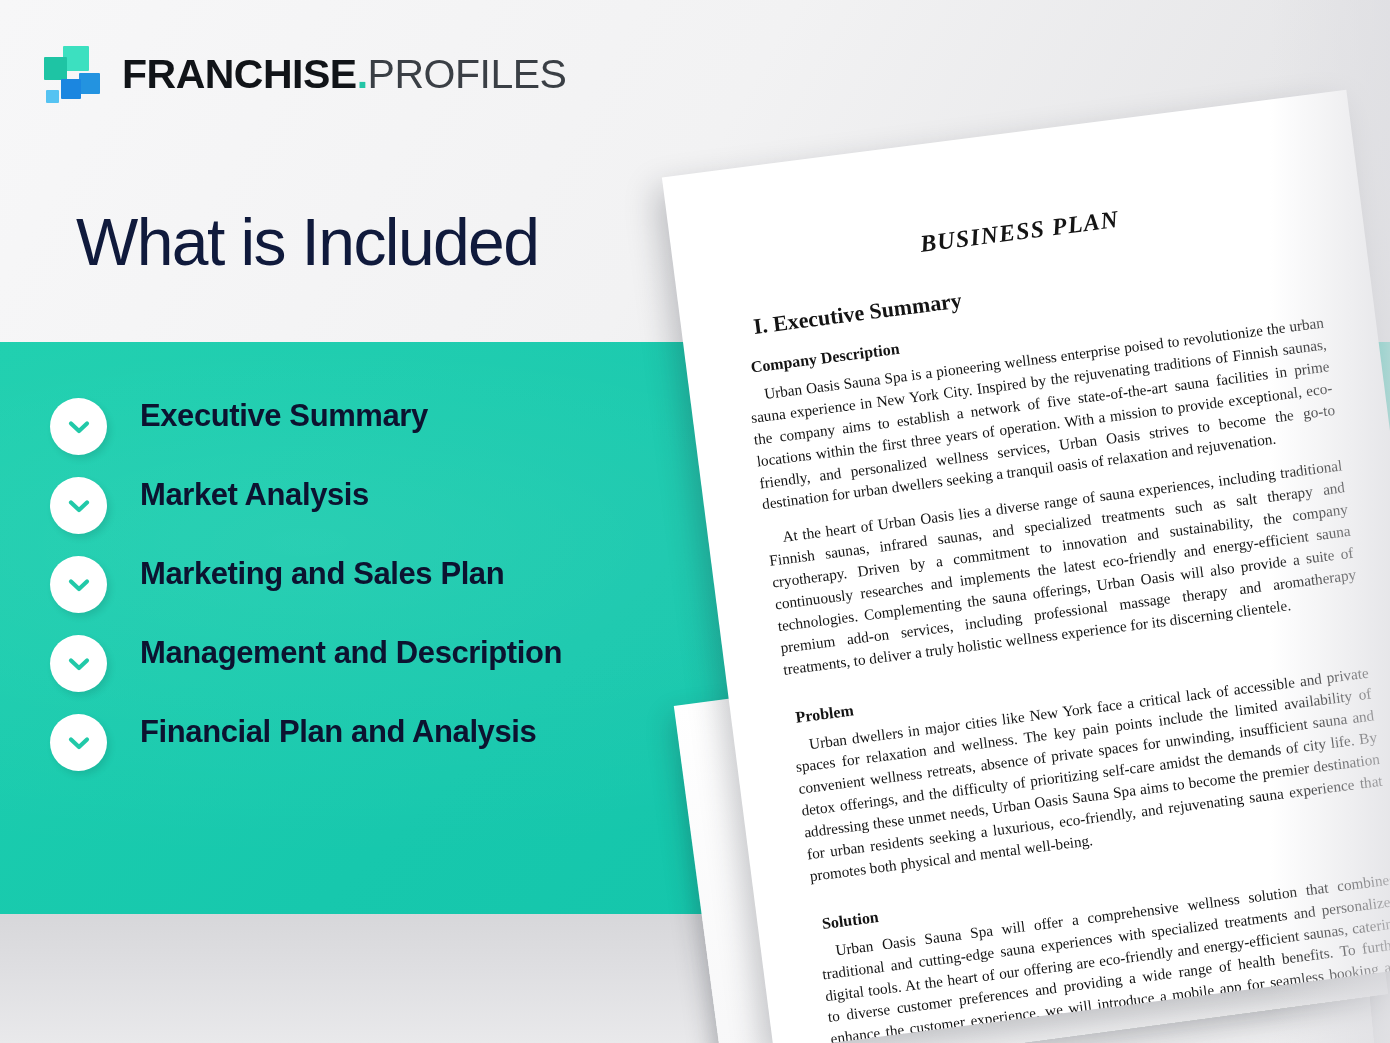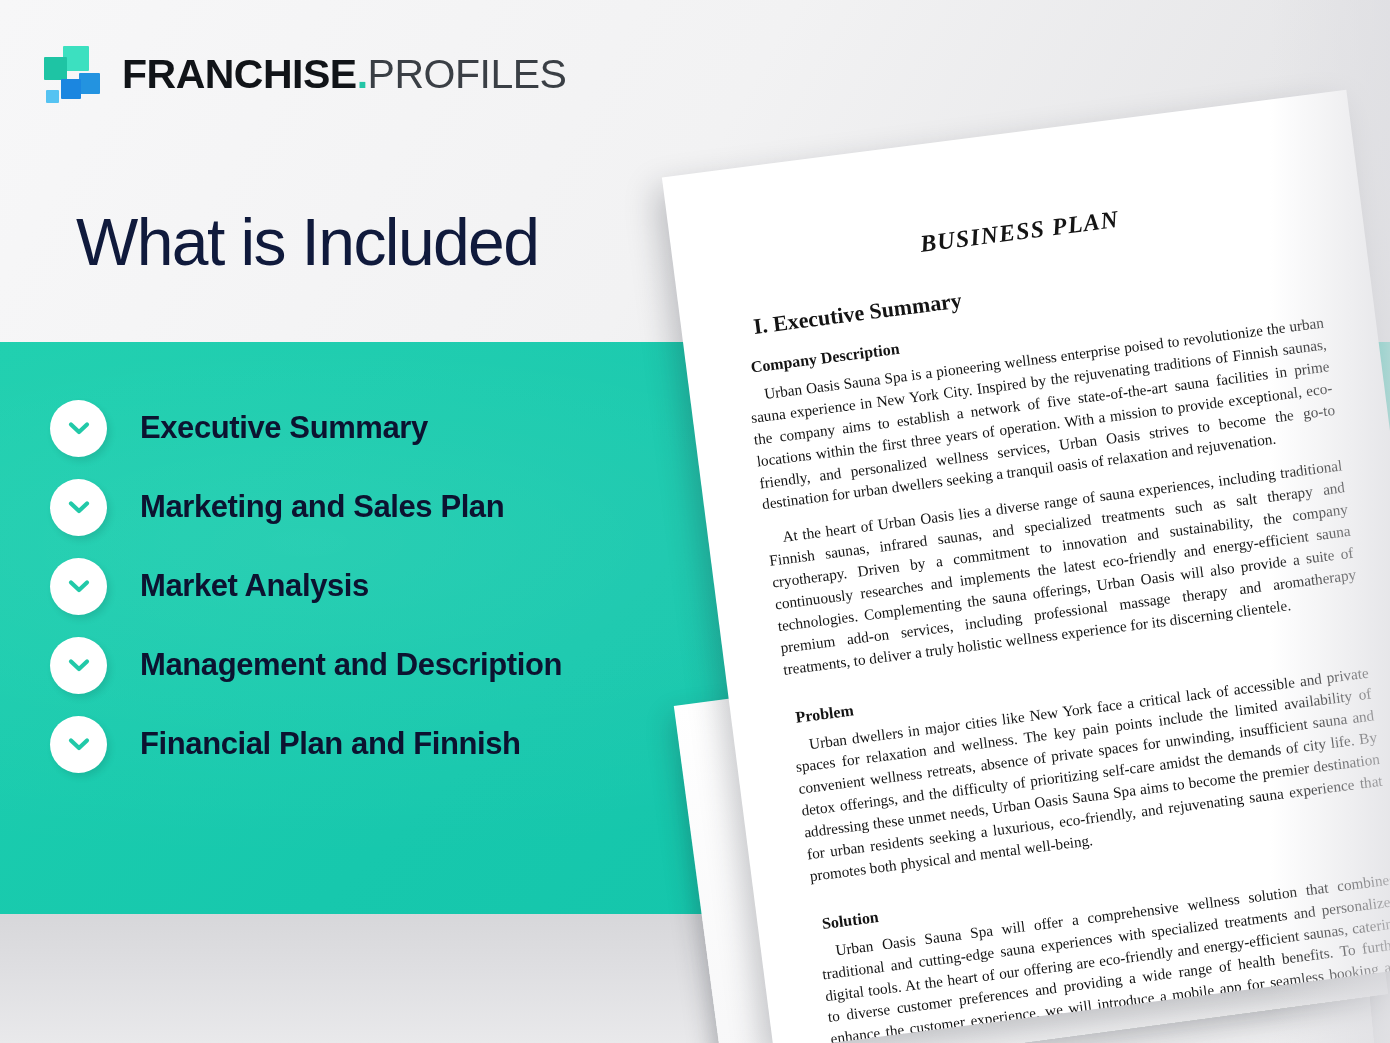--- a/index.html
+++ b/index.html
@@ -95,21 +95,21 @@
 
   
   .checklist {
     position: absolute;
     left: 50px;
     top: 398px;
     width: 700px;
   }
   .check-item {
     display: flex;
-    align-items: center;
+    align-items: flex-start;
     height: 60px;
     margin-bottom: 19px;
   }
   .chev {
     position: relative;
     width: 57px;
     height: 57px;
     flex: none;
     border-radius: 50%;
     background: #ffffff;
@@ -260,48 +260,48 @@
       <span class="check-label">Executive Summary</span>
     </div>
 
 
     <div class="check-item">
       <span class="chev">
         <svg width="30" height="30" viewBox="0 0 30 30" aria-hidden="true">
             <path d="M7 11.5 L15 19 L23 11.5" fill="none" stroke="#21c9a8" stroke-width="4.2" stroke-linecap="round" stroke-linejoin="round"></path>
           </svg>
       </span>
+      <span class="check-label">Market Analysis</span>
+    </div>
+
+    <div class="check-item">
+      <span class="chev">
+        <svg width="30" height="30" viewBox="0 0 30 30" aria-hidden="true">
+            <path d="M7 11.5 L15 19 L23 11.5" fill="none" stroke="#21c9a8" stroke-width="4.2" stroke-linecap="round" stroke-linejoin="round"></path>
+          </svg>
+      </span>
       <span class="check-label">Marketing and Sales Plan</span>
     </div>
 
     <div class="check-item">
       <span class="chev">
         <svg width="30" height="30" viewBox="0 0 30 30" aria-hidden="true">
             <path d="M7 11.5 L15 19 L23 11.5" fill="none" stroke="#21c9a8" stroke-width="4.2" stroke-linecap="round" stroke-linejoin="round"></path>
           </svg>
       </span>
-      <span class="check-label">Market Analysis</span>
-    </div>
-
-    <div class="check-item">
-      <span class="chev">
-        <svg width="30" height="30" viewBox="0 0 30 30" aria-hidden="true">
-            <path d="M7 11.5 L15 19 L23 11.5" fill="none" stroke="#21c9a8" stroke-width="4.2" stroke-linecap="round" stroke-linejoin="round"></path>
-          </svg>
-      </span>
       <span class="check-label">Management and Description</span>
     </div>
 
     <div class="check-item">
       <span class="chev">
         <svg width="30" height="30" viewBox="0 0 30 30" aria-hidden="true">
             <path d="M7 11.5 L15 19 L23 11.5" fill="none" stroke="#21c9a8" stroke-width="4.2" stroke-linecap="round" stroke-linejoin="round"></path>
           </svg>
       </span>
-      <span class="check-label">Financial Plan and Finnish</span>
+      <span class="check-label">Financial Plan and Analysis</span>
     </div>
 
   </div>
 
   <div class="papers">
 
     <div class="sheet sheet-c"></div>
 
     <div class="sheet sheet-b">
       <div class="sheet-b-text">...an wellness ...ed by exceptional ...mands of city life.</div>

